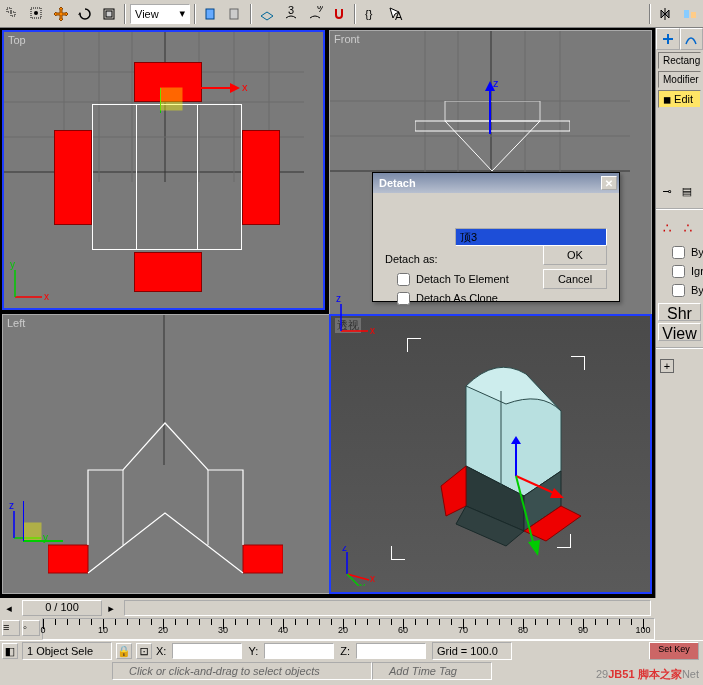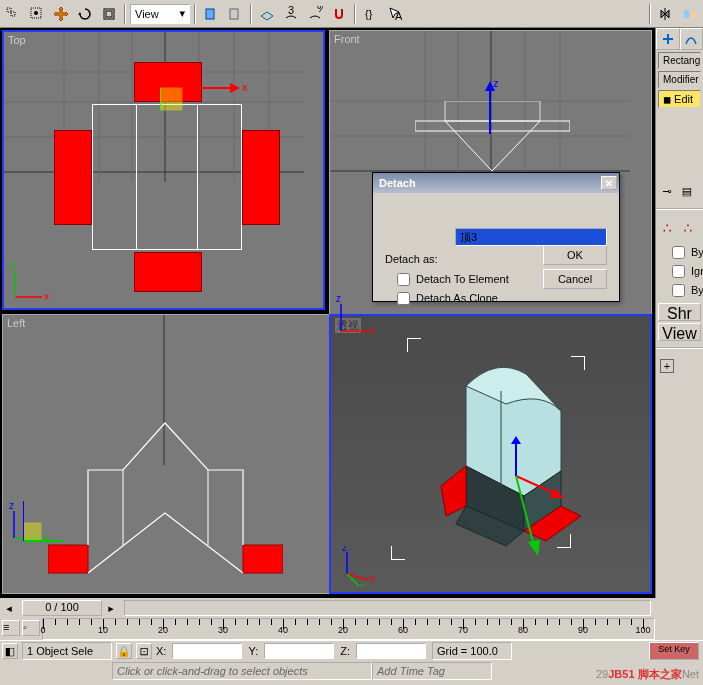--- a/index.html
+++ b/index.html
@@ -61,21 +61,21 @@
 .ruler-scale .tick { position: absolute; top: 0; width: 1px; height: 6px; background: #000; }
 .ruler-scale .tick.major { height: 10px; }
 .ruler-scale .lbl { position: absolute; top: 6px; font-size: 9px; transform: translateX(-50%); }
 
 .status-bar { position: absolute; top: 640px; left: 0; width: 703px; height: 44px; background: #d4d0c8; border-top: 1px solid #fff; }
 .status-row1 { display: flex; align-items: center; height: 20px; padding: 2px; gap: 4px; }
 .status-row2 { display: flex; align-items: center; height: 20px; padding: 0 2px; }
 .status-field { border: 1px inset #fff; background: #d4d0c8; height: 18px; padding: 0 4px; display: flex; align-items: center; }
 .coord-input { width: 70px; height: 16px; border: 1px inset #fff; background: #fff; margin: 0 2px; }
 .lock-icon { width: 16px; height: 16px; border: 1px outset #fff; display: flex; align-items: center; justify-content: center; }
-.hint { border: 1px inset #fff; padding: 2px 4px; color: #666; font-style: italic; }
+.hint { border: 1px inset #fff; padding: 2px 16px; color: #666; font-style: italic; }
 .watermark { position: absolute; bottom: 2px; right: 4px; font-size: 12px; color: #888; }
 .watermark b { color: #d33; }
 
 
 .geo { position: absolute; }
 .red-box { background: #f00; border: 1px solid #800; }
 .wire-box { border: 1px solid #fff; background: transparent; }
 .move-gizmo { position: absolute; z-index: 20; }
 .bracket { position: absolute; width: 14px; height: 14px; border: 1.5px solid #fff; }
 .bracket.tl { border-right: none; border-bottom: none; }

